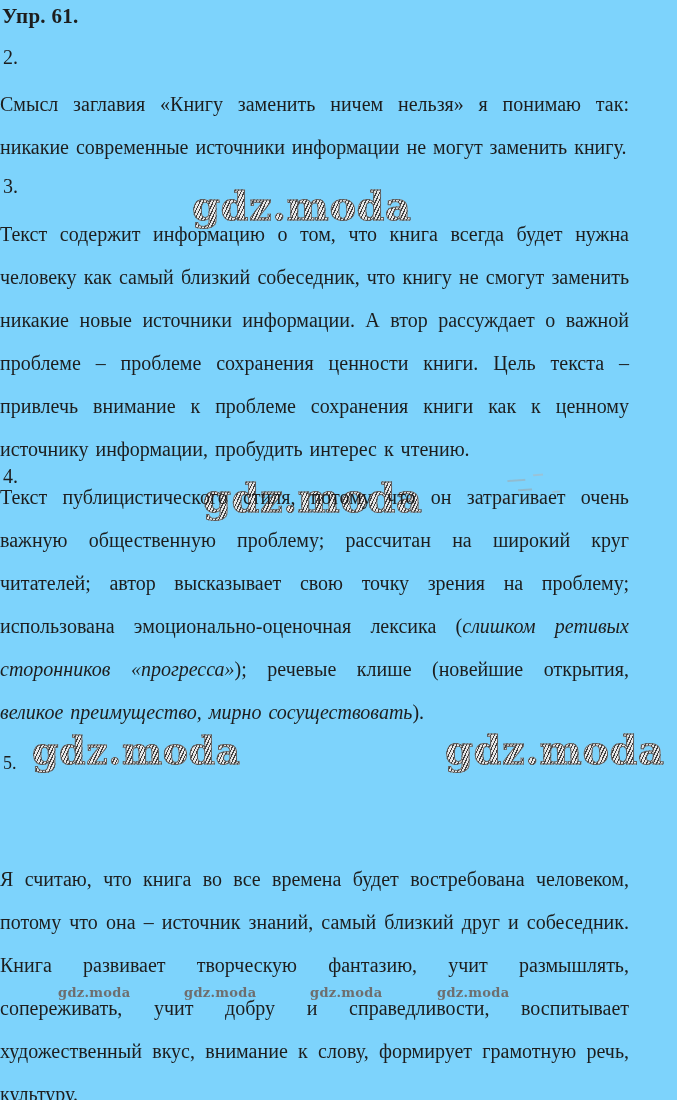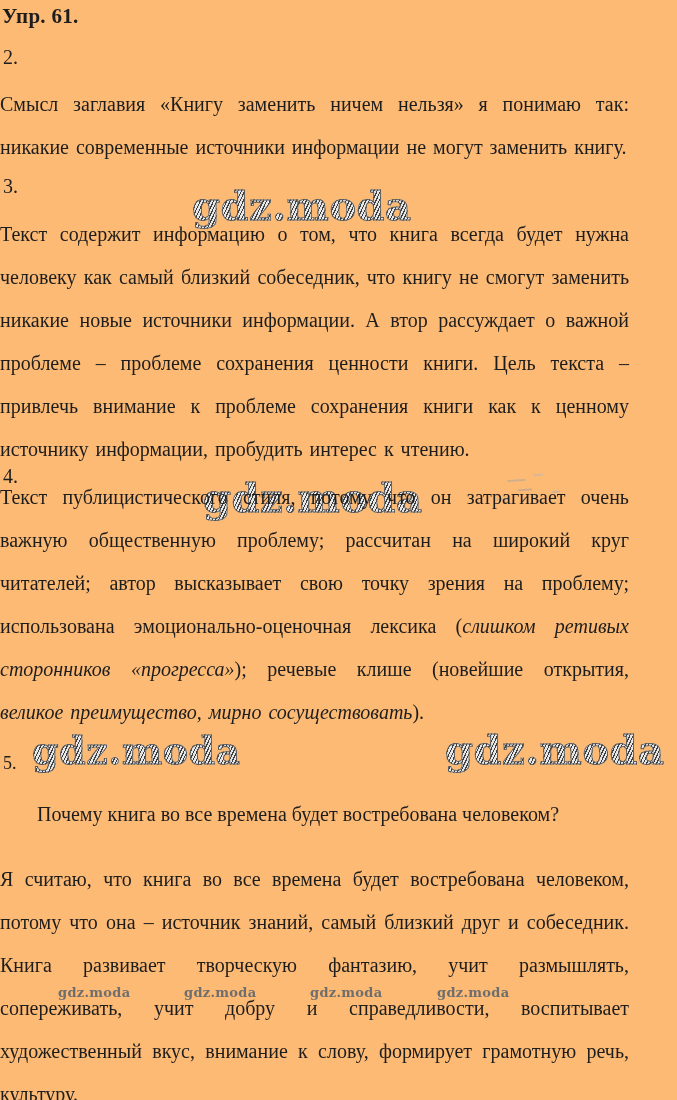--- a/index.html
+++ b/index.html
@@ -1,18 +1,18 @@
 <!DOCTYPE html>
 <html><head>
 <meta charset="utf-8">
 <style>
   html, body { margin:0; padding:0; background:#ffffff; }
   .doc {
     position:relative; width:677px; height:1100px; overflow:hidden;
-    background:#fdba74; color:#1d1d1d;
+    background:#7dd3fc; color:#1d1d1d;
     font-family:"Liberation Serif", serif; font-size:20px;
   }
   .title {
     position:absolute; left:2px; top:4px;
     font-weight:700; font-size:21px; letter-spacing:.3px;
   }
   .num { position:absolute; left:3px; font-size:20px; line-height:22px; }
   .n2 { top:46px; }
   .n3 { top:175px; }
   .n4 { top:465px; }
@@ -89,21 +89,20 @@
   <div class="para p3">Текст содержит информацию о том, что книга всегда будет нужна человеку как самый близкий собеседник, что книгу не смогут заменить никакие новые источники информации. А втор рассуждает о важной проблеме – проблеме сохранения ценности книги. Цель текста – привлечь внимание к проблеме сохранения книги как к ценному источнику информации, пробудить интерес к чтению.</div>
 
   <div class="num n4">4.</div>
   <div class="wm wm2">gdz.moda</div>
   <div class="smudge"></div>
   <div class="para p4"><span>Текст публицистического стиля, потому что он затрагивает очень важную общественную проблему; рассчитан на широкий круг читателей; автор высказывает свою точку зрения на проблему; использована эмоционально-оценочная лексика (</span><span class="it">слишком ретивых сторонников «прогресса»</span><span>); речевые клише (новейшие открытия, </span><span class="it">великое преимущество, мирно сосуществовать</span><span>).</span></div>
 
   <div class="num n5">5.</div>
   <div class="wm wm3">gdz.moda</div>
   <div class="wm wm4">gdz.moda</div>
-  <div class="q">Почему книга во все времена будет востребована человеком?</div>
   <div class="para p5">Я считаю, что книга во все времена будет востребована человеком, потому что она – источник знаний, самый близкий друг и собеседник. Книга развивает творческую фантазию, учит размышлять, сопереживать, учит добру и справедливости, воспитывает художественный вкус, внимание к слову, формирует грамотную речь, культуру.</div>
 
   <div class="wm-small-row">
     <span class="wm-s">gdz.moda</span>
     <span class="wm-s">gdz.moda</span>
     <span class="wm-s">gdz.moda</span>
     <span class="wm-s">gdz.moda</span>
   </div>
 
 </div>

